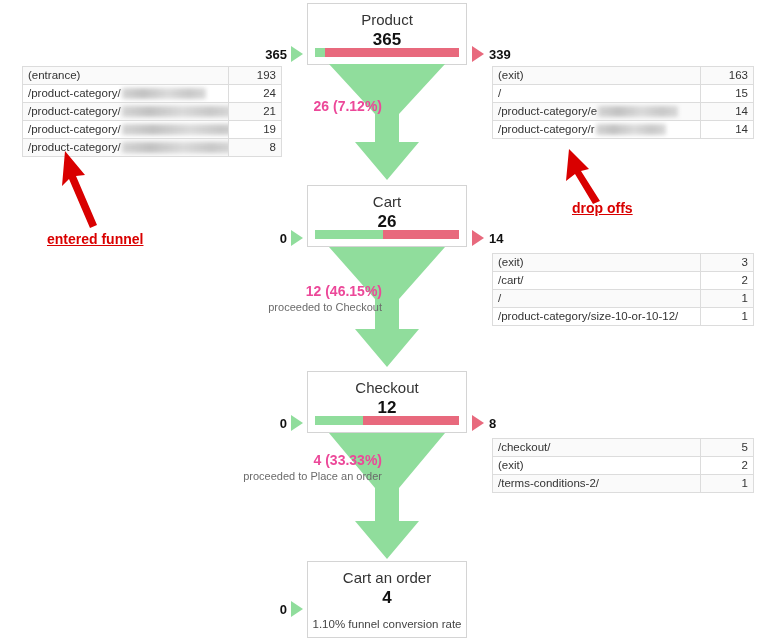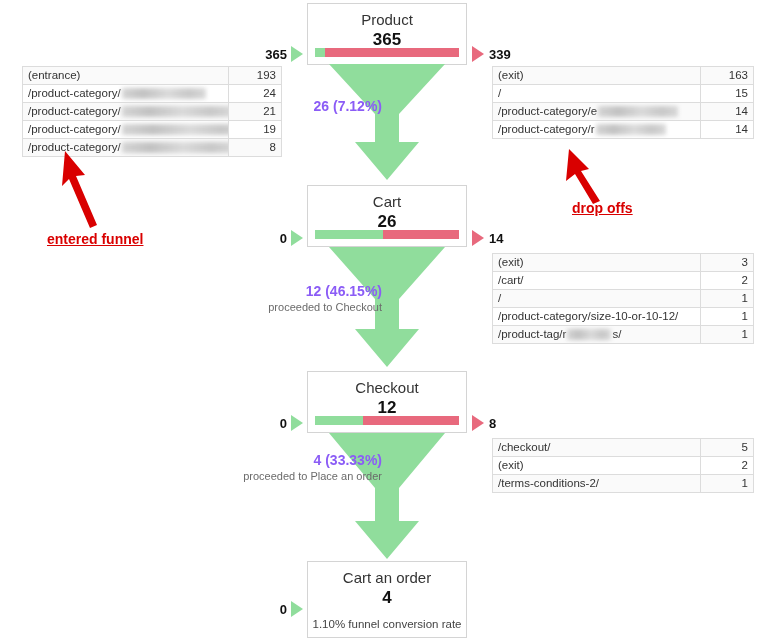--- a/index.html
+++ b/index.html
@@ -116,21 +116,21 @@
   .connector svg { display: block; }
 
   .flow-label {
     position: absolute;
     text-align: left;
     pointer-events: none;
   }
   .flow-main {
     font-size: 14px;
     font-weight: bold;
-    color: #8b5cf6;
+    color: #ec4899;
     line-height: 17px;
     white-space: nowrap;
   }
   .flow-sub {
     font-size: 11px;
     color: #6b6b6b;
     line-height: 14px;
     white-space: nowrap;
   }
 
@@ -241,24 +241,20 @@
         <td class="num">2</td>
       </tr>
       <tr>
         <td><span>/</span></td>
         <td class="num">1</td>
       </tr>
       <tr>
         <td><span>/product-category/size-10-or-10-12/</span></td>
         <td class="num">1</td>
       </tr>
-      <tr>
-        <td><span>/product-tag/r</span><span class="redact" style="width: 44px;"></span><span>s/</span></td>
-        <td class="num">1</td>
-      </tr>
     </tbody>
 </table>
 
 <div class="connector" style="top:247px;height:122px;">
   <svg width="160" height="122" viewBox="0 0 160 122">
     <path d="M22,0 L138,0 L92,52 L92,82 L112,82 L80,120 L48,82 L68,82 L68,52 Z" fill="#90dd9c"></path>
   </svg>
 </div>
 <div class="flow-label" style="left:210px;top:283px;width:172px;text-align:right;">
   <div class="flow-main">12 (46.15%)</div>

